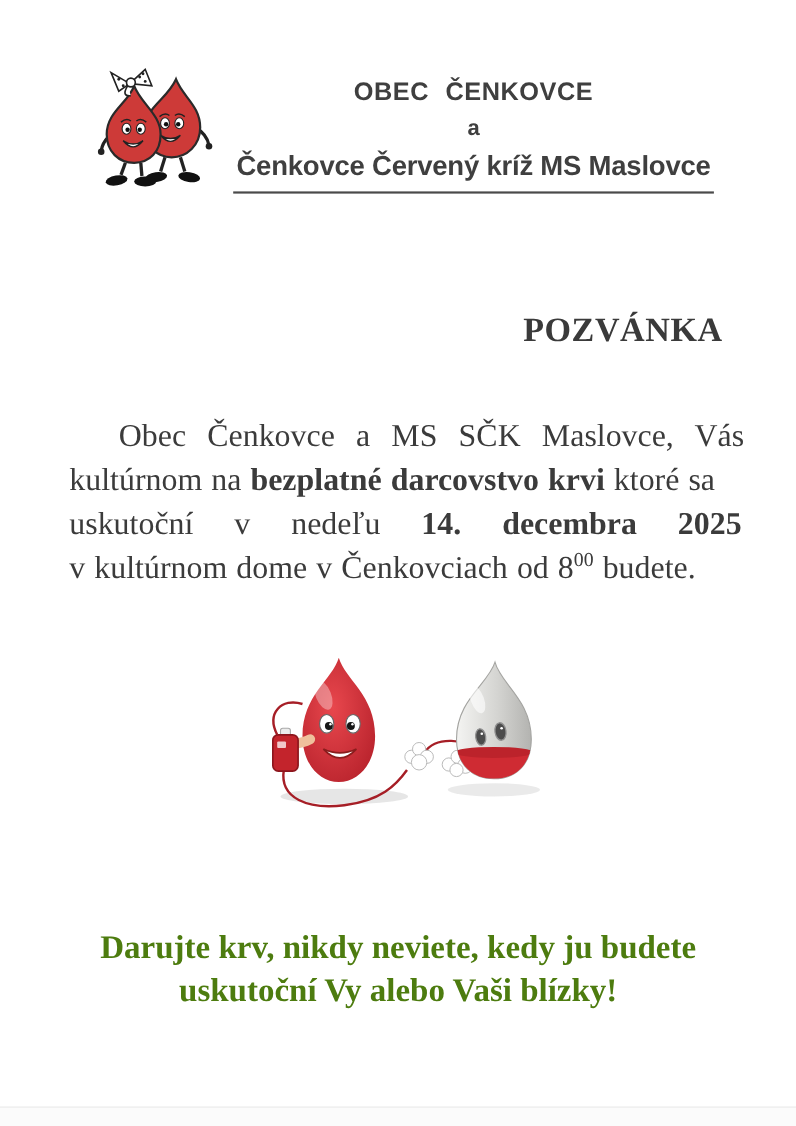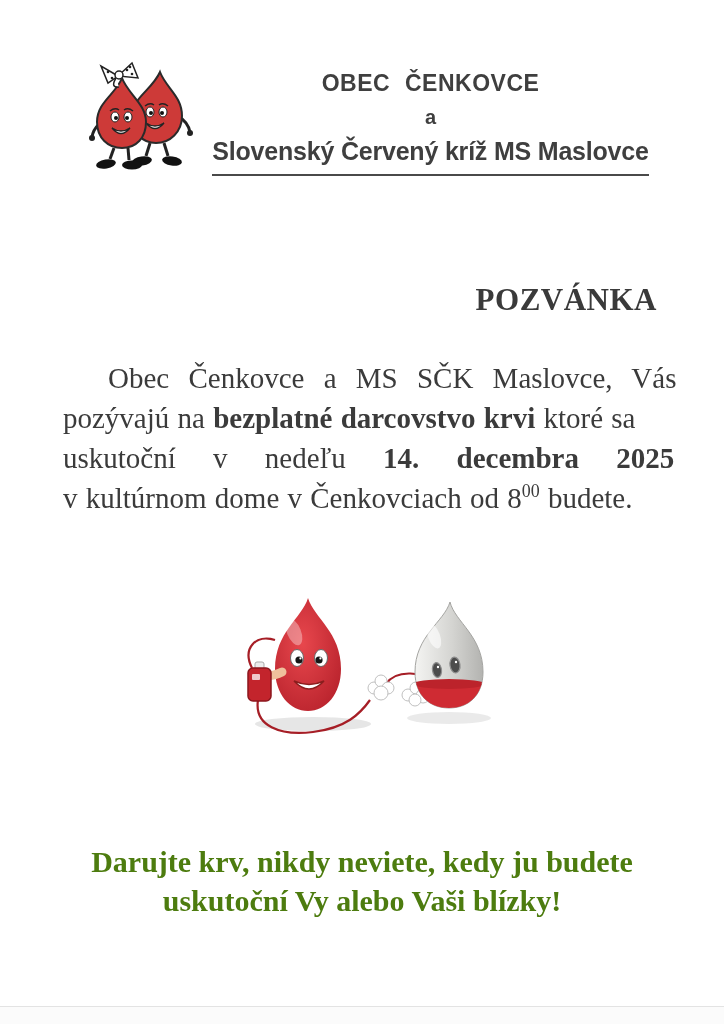--- a/index.html
+++ b/index.html
@@ -17,21 +17,21 @@
   }
   .org1{font-size:23px;line-height:27px;word-spacing:8px;letter-spacing:.5px;}
   .conj{font-size:20px;line-height:24px;margin-top:8px;}
   .org2{font-size:25px;line-height:31px;margin-top:7px;letter-spacing:-.2px;}
   
   .title{
     position:absolute;left:67px;top:282px;width:590px;text-align:right;
     font-size:31px;font-weight:bold;letter-spacing:.5px;color:#3a3a3a;
   }
   
-  .invite{position:absolute;left:63px;top:358px;width:614px;font-size:29px;color:#3b3b3b;}
+  .invite{position:absolute;left:63px;top:376px;width:614px;font-size:29px;color:#3b3b3b;}
   .invite .line{height:40px;line-height:40px;white-space:nowrap;}
   .invite .l1{padding-left:45px;word-spacing:12px;}
   .invite .l2{word-spacing:1px;}
   .invite .l3{word-spacing:30px;}
   .invite .l4{word-spacing:1px;}
   .invite b{font-weight:bold;}
   .invite sup{font-size:.62em;vertical-align:super;line-height:0;}
   
   .illustration{position:absolute;left:228px;top:584px;width:285px;height:162px;}
   
@@ -93,28 +93,28 @@
         <circle cx="45" cy="10" r="1.3" fill="#222"></circle>
         <circle cx="50" cy="14" r="1.3" fill="#222"></circle>
         <circle cx="48" cy="7" r="1.3" fill="#222"></circle>
       </g>
     </g>
   </svg>
 
   <div class="header-text">
     <div class="org1">OBEC ČENKOVCE</div>
     <div class="conj">a</div>
-    <div class="org2">Slovenský Červený kríž MS Maslovce</div>
+    <div class="org2">Čenkovce Červený kríž MS Maslovce</div>
   </div>
 
   <div class="title">POZVÁNKA</div>
 
   <div class="invite">
     <div class="line l1">Obec Čenkovce a MS SČK Maslovce, Vás</div>
-    <div class="line l2"><span>pozývajú na</span> <b>bezplatné darcovstvo krvi</b> <span>ktoré sa</span></div>
+    <div class="line l2"><span>kultúrnom na</span> <b>bezplatné darcovstvo krvi</b> <span>ktoré sa</span></div>
     <div class="line l3"><span>uskutoční v nedeľu</span> <b>14. decembra 2025</b></div>
     <div class="line l4"><span>v kultúrnom dome v Čenkovciach od 8</span><sup>00</sup> <span>budete.</span></div>
   </div>
 
   <svg class="illustration" viewBox="0 0 285 162" aria-hidden="true">
     <defs>
       <linearGradient id="silverGrad" x1="0" y1="0" x2="1" y2="0">
         <stop offset="0" stop-color="#f4f4f2"></stop>
         <stop offset=".55" stop-color="#d4d4d1"></stop>
         <stop offset="1" stop-color="#b3b3b0"></stop>

